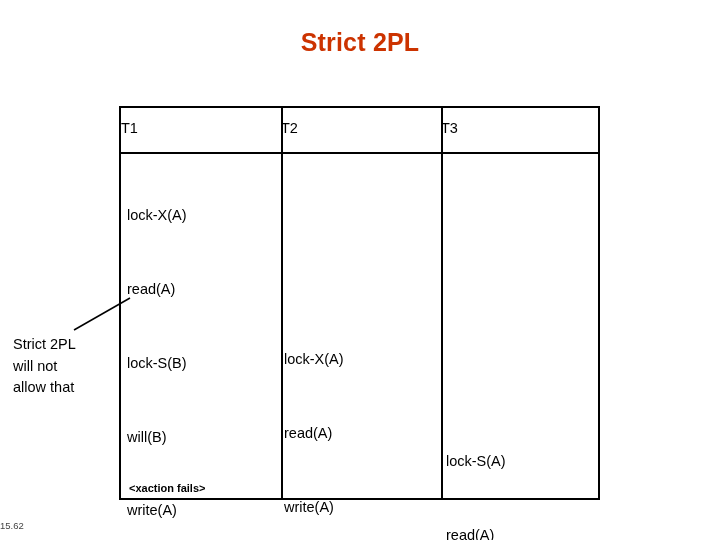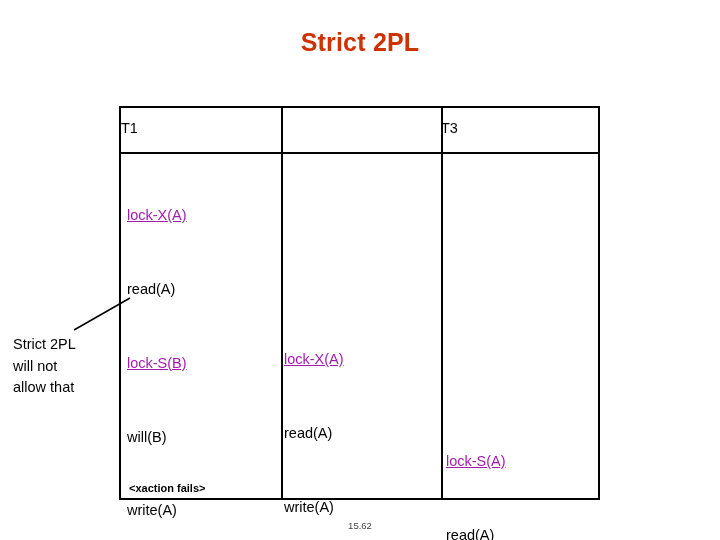--- a/index.html
+++ b/index.html
@@ -70,21 +70,21 @@
   .hdr-cell.c2 { left: 160px; width: 160px; }
   .hdr-cell.c3 { left: 320px; width: 145px; }
 
   .cell-text {
     position: absolute;
     font-size: 14.5px;
     line-height: 24.6px;
     color: #000000;
     white-space: pre;
   }
-  .blue { color: #a21caf; text-decoration: underline; }
+  .blue { color: #000000; }
 
   
   .t1-block {
     left: 6px;
     top: 46px;
   }
   
   .t2-block {
     left: 163px;
     top: 190px;
@@ -117,38 +117,39 @@
     left: 72px;
     top: 296px;
     width: 60px;
     height: 36px;
   }
   .footer-num {
     position: absolute;
     left: 0;
     top: 520px;
     width: 720px;
-    text-align: center;
+    text-align: left;
     font-size: 9.5px;
     color: #444444;
   }
 </style>
 </head>
 <body>
 
 <div class="slide">
 
   <div class="title">Strict 2PL</div>
 
   <div class="tbl">
     <div class="hdr-row"></div>
     <div class="vline v1"></div>
     <div class="vline v2"></div>
 
     <div class="hdr-cell c1">T1</div>
+    <div class="hdr-cell c2">T2</div>
     <div class="hdr-cell c3">T3</div>
 
     <div class="cell-text t1-block">
       <div class="blue">lock-X(A)</div>
       <div>read(A)</div>
       <div class="blue">lock-S(B)</div>
       <div>will(B)</div>
       <div>write(A)</div>
       
     </div>

